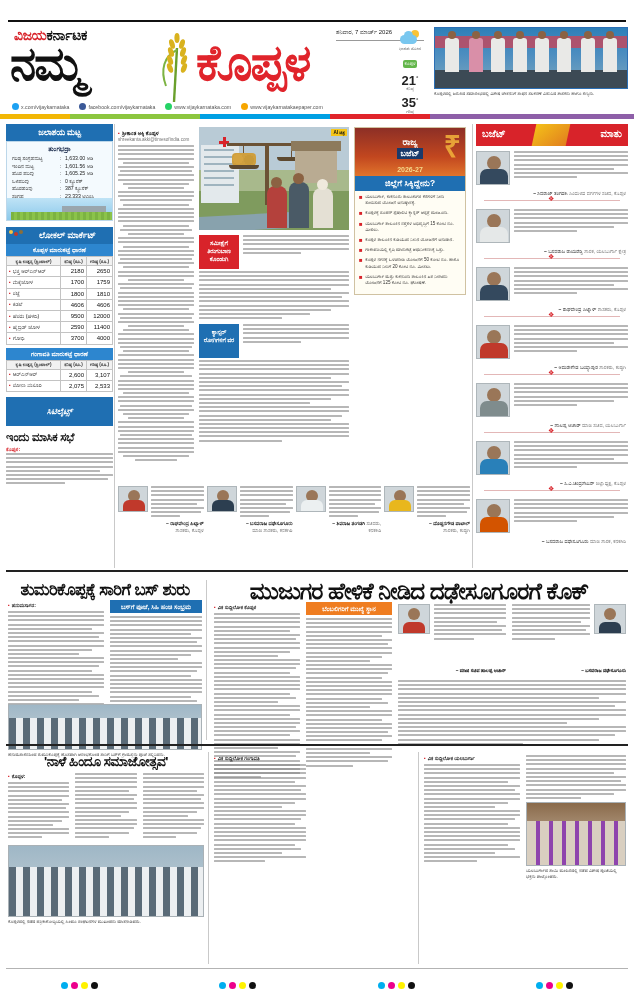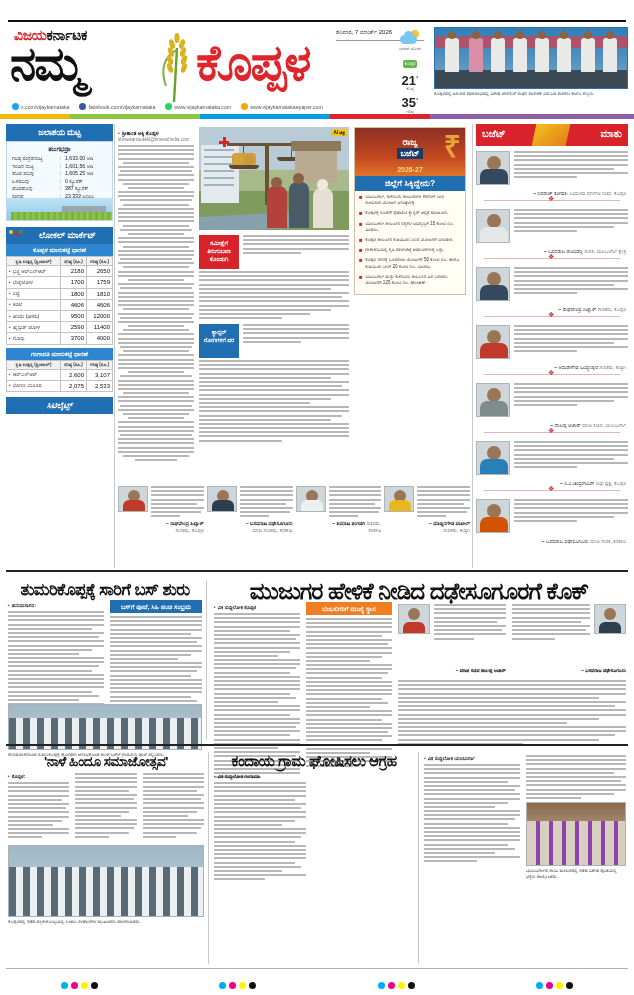--- a/index.html
+++ b/index.html
@@ -126,21 +126,21 @@
   .mkt-sub { background:#2d86cf; color:#fff; font-size:6.2px; text-align:center; padding:2px; font-weight:bold;}
   table.mkt { width:100%; border-collapse:collapse; font-size:5.4px; }
   table.mkt th, table.mkt td { border:.6px solid #c3c3c3; padding:1.6px 2px; }
   table.mkt th { background:#f1f1f1; font-size:4.6px; color:#333; font-weight:bold; }
   table.mkt td.name { text-align:left; color:#222; }
   table.mkt td.name:before { content:"\25AA"; color:#d8232a; margin-right:2px; font-size:5px; }
   table.mkt td.num { text-align:right; width:26px; color:#111; font-size:6px; }
 
   .city-head {
     background:#1f6fb2; color:#fff; font-size:8.4px; font-weight:bold;
-    text-align:center; padding:3px 2px; margin-top:5px; font-style:italic;
+    text-align:center; padding:9px 2px; margin-top:5px; font-style:italic;
   }
   .rail-story-h { font-size:11.5px; font-weight:bold; color:#111; margin:4px 0 2px; letter-spacing:-.3px;}
   .rail-lead { font-size:5.2px; color:#333; }
   .rail-lead b { color:#d8232a; }
 
   
   .lead { position:absolute; left:118px; top:124px; width:352px; }
   .kicker { font-size:9.4px; text-align:center; color:#111; letter-spacing:-.2px; }
   .kicker .sep { color:#d8232a; font-weight:bold; }
   .lead-h {
@@ -467,20 +467,34 @@
         <tr>
               <td class="name">ಸೋನಾ ಮಸೂರಿ</td>
               <td class="num">2,075</td>
               <td class="num">2,533</td>
             </tr>
       </tbody>
         </table>
     </div>
 
     <div class="city-head">ಸಿಟಿಲೈಟ್ಸ್</div>
+    <div style="margin-top:5px;">
+      <div class="rail-story-h">ಇಂದು ಮಾಸಿಕ ಸಭೆ</div>
+      <div class="rail-lead"><b>ಕೊಪ್ಪಳ:</b></div>
+      <div class="lines dense">
+        <i></i>
+          <i></i>
+          <i></i>
+          <i></i>
+          <i></i>
+          <i></i>
+          <i></i>
+          <i></i>
+      </div>
+    </div>
   </div>
 
   <div class="lead">
 
     <div class="lead-grid">
 
       <div class="lead-col-a">
         <div class="byline">ಶ್ರೀಕಾಂತ ಅಕ್ಕಿ ಕೊಪ್ಪಳ</div>
         <div class="byemail">shreekanta.akki@timesofindia.com</div>
         <div class="lines dense center" style="margin-top:3px;">
@@ -1222,21 +1236,20 @@
         </div>
       </div>
       <div class="photo-block" style="margin-top:4px; width:196px; height:72px;">
         <div class="bg"></div>
           <div class="grp"></div>
       </div>
       <div style="font-size:4.6px; line-height:6px; color:#333; margin-top:2px;">ಕೊಪ್ಪಳದಲ್ಲಿ ನಡೆದ ಪತ್ರಿಕಾಗೋಷ್ಠಿಯಲ್ಲಿ ಹಿಂದೂ ಸಂಘಟನೆಗಳ ಮುಖಂಡರು ಮಾತನಾಡಿದರು.</div>
     </div>
 
     <div style="position:absolute; left:214px; top:4px; width:200px;">
-      <div class="bot-h">ಕಂದಾಯ ಗ್ರಾಮ ಘೋಷಿಸಲು ಆಗ್ರಹ</div>
       <div style="display:flex; gap:6px; margin-top:3px;">
         <div style="width:92px;">
           <div class="src">ವಿಕ ಸುದ್ದಿಲೋಕ ಗಂಗಾವತಿ</div>
           <div class="lines dense" style="margin-top:2px;">
             <i></i>
               <i></i>
               <i></i>
               <i></i>
               <i></i>
               <i></i>

